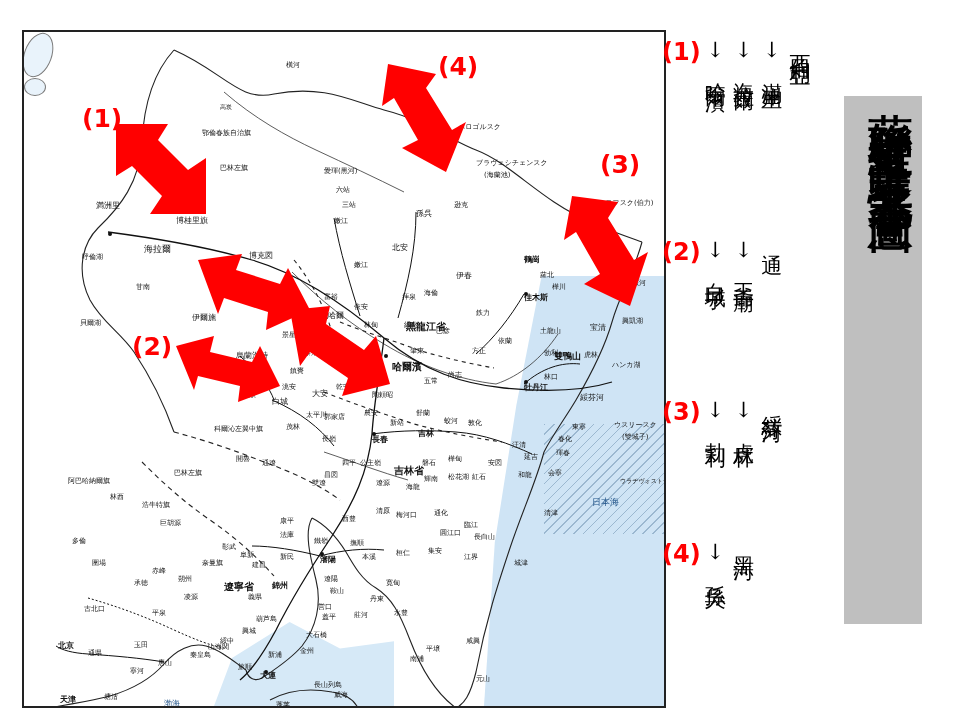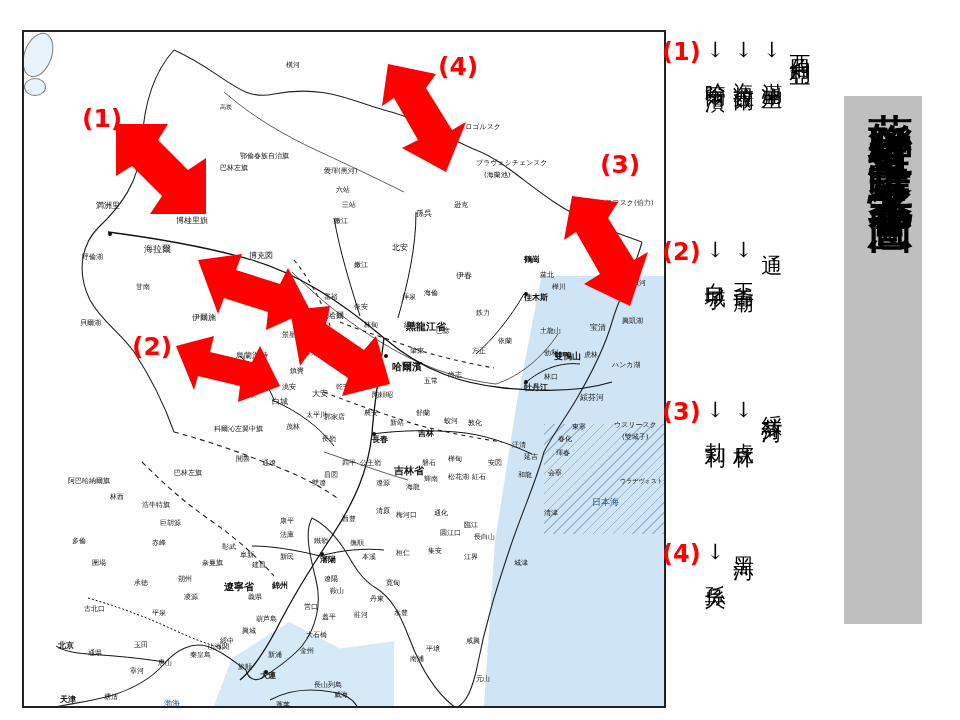--- a/index.html
+++ b/index.html
@@ -259,21 +259,21 @@
   <div class="city-dot" style="left:348px; top:400px;"></div>
   <div class="city-dot" style="left:296px; top:520px;"></div>
   <div class="city-dot" style="left:240px; top:638px;"></div>
   <div class="city-dot" style="left:500px; top:348px;"></div>
   <div class="city-dot" style="left:500px; top:260px;"></div>
 
   <div id="map-label-layer">
       <div class="mlabel s7" style="left: 262px; top: 30px;">橫河</div>
       <div class="mlabel s6" style="left: 196px; top: 72px;">高崁</div>
       <div class="mlabel s7" style="left: 434px; top: 92px;">ベロゴルスク</div>
-      <div class="mlabel s7" style="left: 178px; top: 121px; margin-left: 38px;">鄂倫春族自治旗</div>
+      <div class="mlabel s7" style="left: 178px; top: 98px;">鄂倫春族自治旗</div>
       <div class="mlabel s7" style="left: 196px; top: 133px;">巴林左旗</div>
       <div class="mlabel s7" style="left: 300px; top: 136px;">愛琿(黒河)</div>
       <div class="mlabel s7" style="left: 452px; top: 128px;">ブラヴェシチェンスク</div>
       <div class="mlabel s7" style="left: 460px; top: 140px;">(海蘭池)</div>
       <div class="mlabel s8" style="left: 72px; top: 170px;">満洲里</div>
       <div class="mlabel s8" style="left: 152px; top: 185px;">博桂里旗</div>
       <div class="mlabel s7" style="left: 312px; top: 155px;">六站</div>
       <div class="mlabel s7" style="left: 318px; top: 170px;">三站</div>
       <div class="mlabel s7" style="left: 310px; top: 186px;">嫩江</div>
       <div class="mlabel s8" style="left: 392px; top: 178px;">孫呉</div>
@@ -377,21 +377,21 @@
       <div class="mlabel s7" style="left: 318px; top: 484px;">西豊</div>
       <div class="mlabel s7" style="left: 352px; top: 476px;">清原</div>
       <div class="mlabel s7" style="left: 372px; top: 480px;">梅河口</div>
       <div class="mlabel s7" style="left: 410px; top: 478px;">通化</div>
       <div class="mlabel s7" style="left: 440px; top: 490px;">臨江</div>
       <div class="mlabel s7" style="left: 416px; top: 498px;">圓江口</div>
       <div class="mlabel s7" style="left: 450px; top: 502px;">長白山</div>
       <div class="mlabel s7" style="left: 178px; top: 528px;">奈曼旗</div>
       <div class="mlabel s7" style="left: 198px; top: 512px;">彰武</div>
       <div class="mlabel s7" style="left: 216px; top: 520px;">阜新</div>
-      <div class="mlabel s7" style="left: 128px; top: 508px;">赤峰</div>
+      <div class="mlabel s7" style="left: 128px; top: 536px;">赤峰</div>
       <div class="mlabel s7" style="left: 48px; top: 506px;">多倫</div>
       <div class="mlabel s7" style="left: 290px; top: 506px;">鐵嶺</div>
       <div class="mlabel s7" style="left: 326px; top: 508px;">撫順</div>
       <div class="mlabel s7" style="left: 256px; top: 522px;">新民</div>
       <div class="mlabel s8 bold" style="left: 296px; top: 524px;">瀋陽</div>
       <div class="mlabel s7" style="left: 338px; top: 522px;">本溪</div>
       <div class="mlabel s7" style="left: 372px; top: 518px;">桓仁</div>
       <div class="mlabel s7" style="left: 404px; top: 516px;">集安</div>
       <div class="mlabel s7" style="left: 440px; top: 522px;">江界</div>
       <div class="mlabel s7" style="left: 68px; top: 528px;">圍場</div>
@@ -399,21 +399,21 @@
       <div class="mlabel s8 bold" style="left: 248px; top: 550px;">錦州</div>
       <div class="mlabel s10 bold" style="left: 200px; top: 550px;">遼寧省</div>
       <div class="mlabel s7" style="left: 300px; top: 544px;">遼陽</div>
       <div class="mlabel s7" style="left: 306px; top: 556px;">鞍山</div>
       <div class="mlabel s7" style="left: 362px; top: 548px;">寛甸</div>
       <div class="mlabel s7" style="left: 346px; top: 564px;">丹東</div>
       <div class="mlabel s7" style="left: 154px; top: 544px;">朔州</div>
       <div class="mlabel s7" style="left: 110px; top: 548px;">承徳</div>
       <div class="mlabel s7" style="left: 160px; top: 562px;">凌源</div>
       <div class="mlabel s7" style="left: 224px; top: 562px;">義県</div>
-      <div class="mlabel s7" style="left: 280px; top: 572px;">営口</div>
+      <div class="mlabel s7" style="left: 294px; top: 572px;">営口</div>
       <div class="mlabel s7" style="left: 298px; top: 582px;">蓋平</div>
       <div class="mlabel s7" style="left: 330px; top: 580px;">莊河</div>
       <div class="mlabel s7" style="left: 370px; top: 578px;">水豊</div>
       <div class="mlabel s7" style="left: 128px; top: 578px;">平泉</div>
       <div class="mlabel s7" style="left: 60px; top: 574px;">古北口</div>
       <div class="mlabel s7" style="left: 232px; top: 584px;">葫芦島</div>
       <div class="mlabel s7" style="left: 218px; top: 596px;">興城</div>
       <div class="mlabel s7" style="left: 196px; top: 606px;">綏中</div>
       <div class="mlabel s7" style="left: 276px; top: 616px;">金州</div>
       <div class="mlabel s7" style="left: 282px; top: 600px;">大石橋</div>

